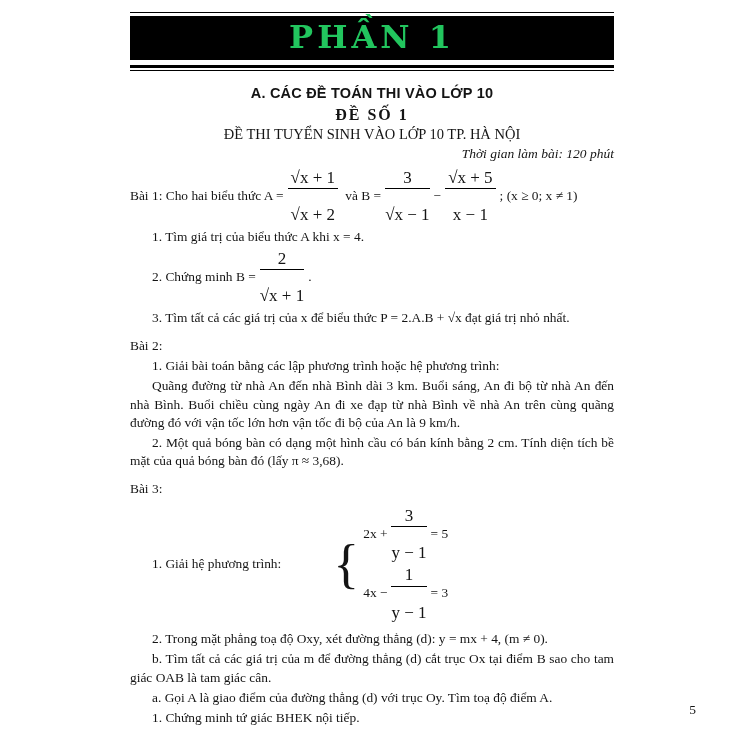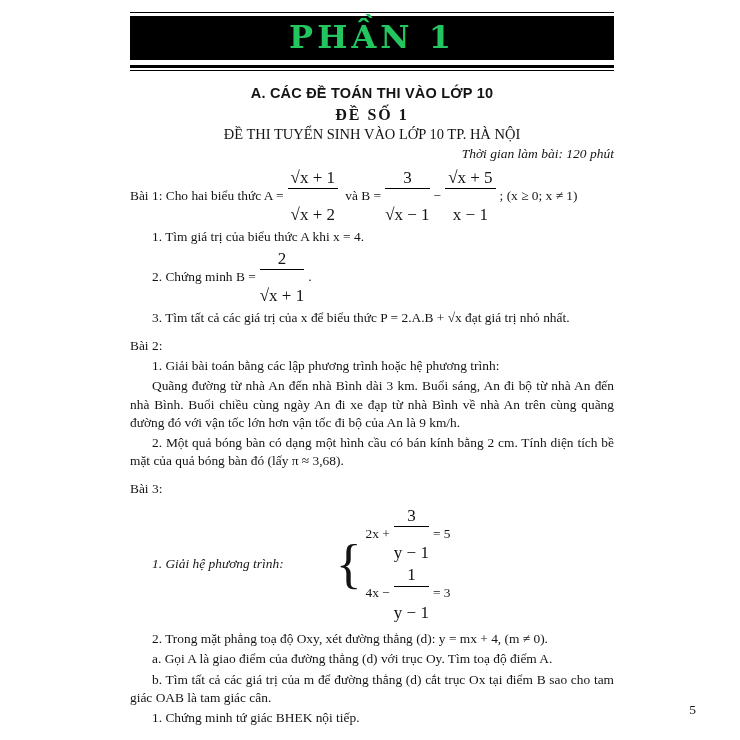--- a/index.html
+++ b/index.html
@@ -64,21 +64,21 @@
   .frac .fnum { display:block; border-bottom:1px solid #000; padding:0 3px 1px; }
   .frac .fden { display:block; padding-top:1px;margin-top:16px; }
   .formula-p { margin:4px 0 3px; }
   .sys-line {
     display:flex;
     align-items:center;
     padding-left:22px;
     margin:4px 0;
     font-size:13.4px;
   }
-  .sys-label { margin-right:52px;font-style:italic; }
+  .sys-label { margin-right:52px; }
   .brace {
     font-family:"Liberation Serif", serif;
     font-size:54px;
     font-weight:400;
     line-height:1;
     margin-right:4px;
   }
   .eq-col { display:inline-block; }
   .eq-row { display:block; line-height:1; margin:4px 0; white-space:nowrap; }
   .page-number {
@@ -123,20 +123,20 @@
   <div class="sys-line">
     <span class="sys-label">1. Giải hệ phương trình:</span>
     <span class="brace">{</span>
     <span class="eq-col">
       <span class="eq-row"><span>2x +</span><span class="frac"><span class="fnum">3</span><span class="fden">y − 1</span></span><span>= 5</span></span>
       <span class="eq-row"><span>4x −</span><span class="frac"><span class="fnum">1</span><span class="fden">y − 1</span></span><span>= 3</span></span>
     </span>
   </div>
 
   <p class="para findent">2. Trong mặt phẳng toạ độ Oxy, xét đường thẳng (d): y = mx + 4, (m ≠ 0).</p>
+  <p class="para findent">b. Tìm tất cả các giá trị của m để đường thẳng (d) cắt trục Ox tại điểm B sao cho tam giác OAB là tam giác cân.</p>
   <p class="para findent">a. Gọi A là giao điểm của đường thẳng (d) với trục Oy. Tìm toạ độ điểm A.</p>
-  <p class="para findent">b. Tìm tất cả các giá trị của m để đường thẳng (d) cắt trục Ox tại điểm B sao cho tam giác OAB là tam giác cân.</p>
 
   <p class="para ind">1. Chứng minh tứ giác BHEK nội tiếp.</p>
 
   <div class="page-number">5</div>
 
 </div>
 
 </body></html>

